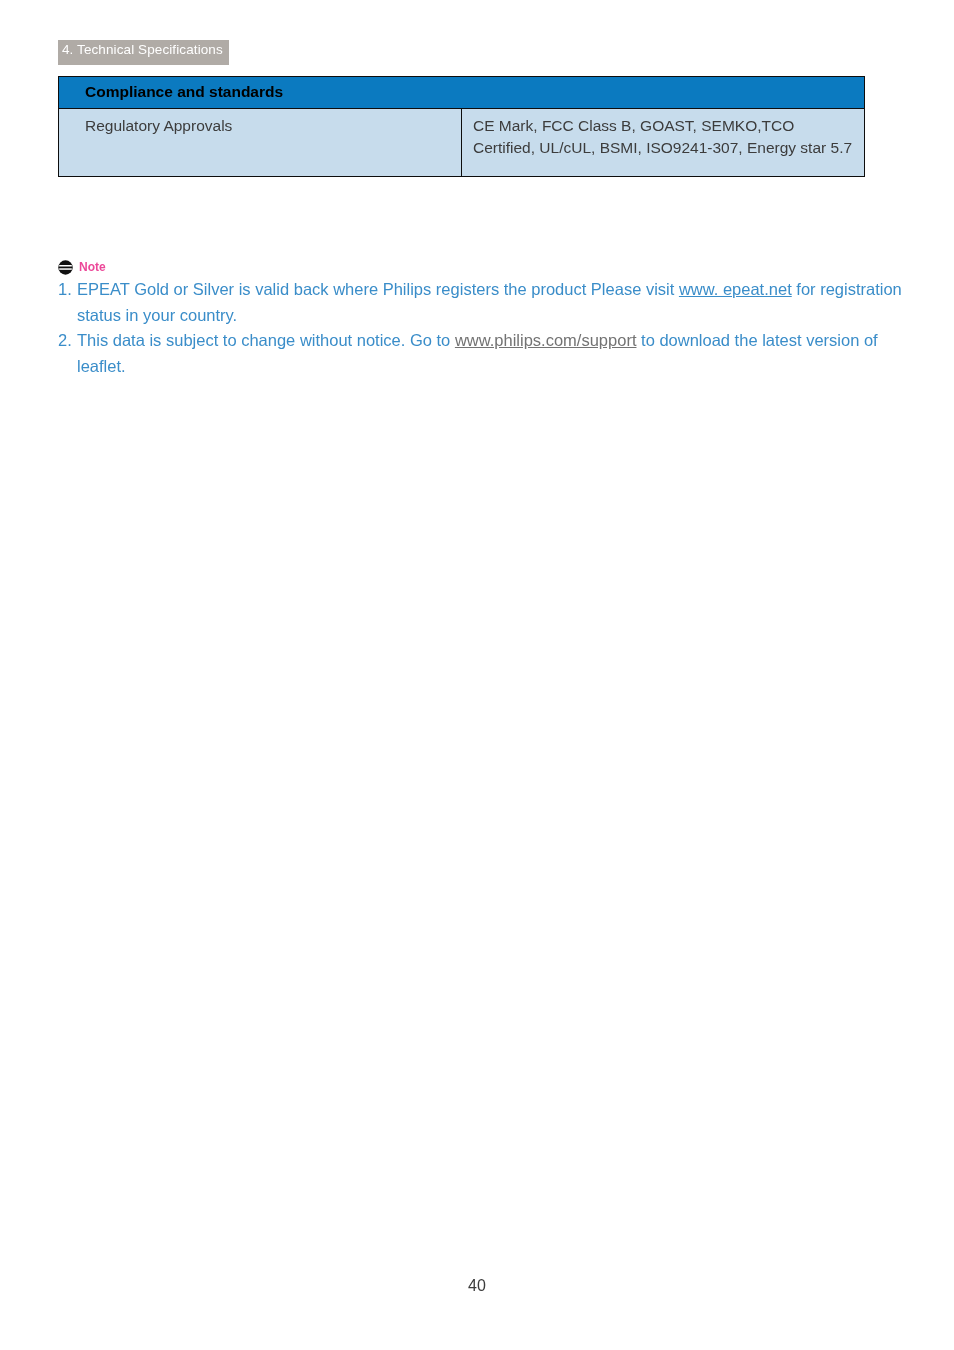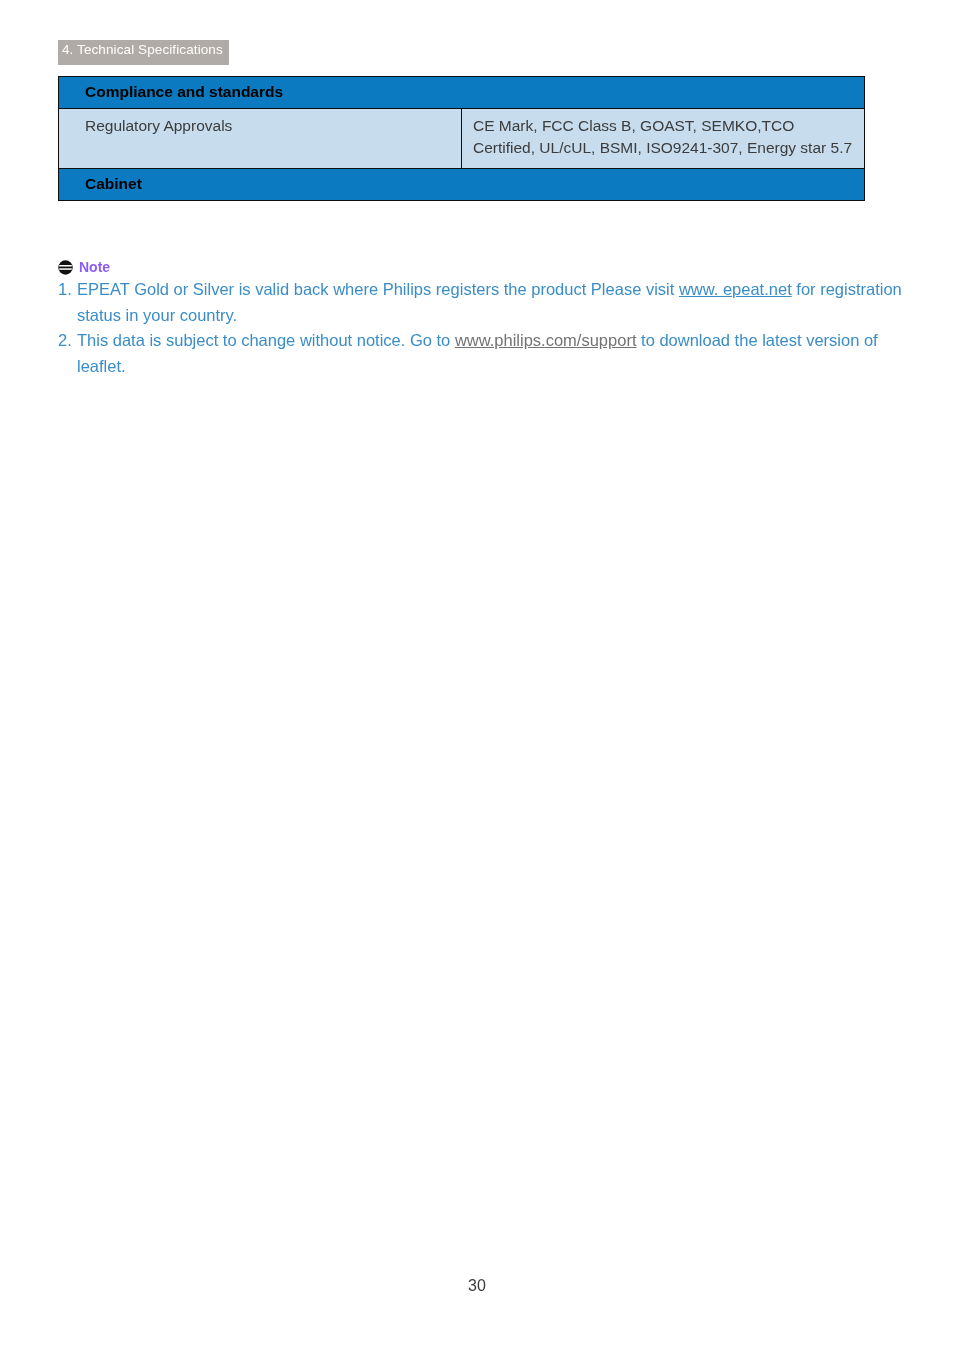--- a/index.html
+++ b/index.html
@@ -37,21 +37,21 @@
     position: absolute;
     left: 58px;
     top: 76px;
     width: 807px;
     border-collapse: collapse;
     table-layout: fixed;
   }
   .spec-table td {
     border: 1.5px solid #0d0d0d;
     vertical-align: top;
-    padding: 6px 10px 9px 26px;
+    padding: 6px 10px 17px 26px;
     font-size: 15.5px;
     line-height: 22px;
     color: #3c3c3c;
     background: #c7dcec;
   }
   .spec-table tr.section-row td {
     background: #0b7ac0;
     color: #000000;
     font-weight: bold;
     font-size: 15.5px;
@@ -79,23 +79,23 @@
     gap: 6px;
     margin-bottom: 1px;
   }
   .note-icon {
     width: 15px;
     height: 15px;
     flex: 0 0 15px;
     display: block;
   }
   .note-title {
-    color: #8b5cf6;
+    color: #ec4899;
     font-weight: bold;
-    font-size: 14px;
+    font-size: 12px;
     line-height: 18px;
   }
   .note-list {
     margin: 0;
     padding: 0;
     list-style: none;
   }
   .note-item {
     display: flex;
     color: #3a8dc9;
@@ -132,23 +132,20 @@
 
 <table class="spec-table">
   <tbody>
     <tr class="section-row">
       <td colspan="2">Compliance and standards</td>
     </tr>
     <tr>
       <td class="label-cell">Regulatory Approvals</td>
       <td class="value-cell">CE Mark, FCC Class B, GOAST, SEMKO,TCO Certified, UL/cUL, BSMI, ISO9241-307, Energy star 5.7</td>
     </tr>
-    <tr class="section-row">
-      <td colspan="2">Cabinet</td>
-    </tr>
   </tbody>
 </table>
 
 <div class="note-block">
   <div class="note-head">
     <span class="note-icon">
       <svg width="15" height="15" viewBox="0 0 15 15" aria-hidden="true">
         <circle cx="7.5" cy="7.5" r="7.2" fill="#111111"></circle>
         <rect x="1.2" y="5.0" width="12.6" height="1.5" fill="#ffffff"></rect>
         <rect x="1.2" y="8.3" width="12.6" height="1.5" fill="#ffffff"></rect>
@@ -163,13 +160,13 @@
       <span class="note-text"><span>EPEAT Gold or Silver is valid back where Philips registers the product Please visit </span><a class="lnk" href="#" style="color:#3a8dc9;">www. epeat.net</a><span> for registration status in your country.</span></span>
     </div>
 
     <div class="note-item">
       <span class="note-num">2.</span>
       <span class="note-text"><span>This data is subject to change without notice. Go to </span><a class="lnk" href="#" style="color:#737373;">www.philips.com/support</a><span> to download the latest version of leaflet.</span></span>
     </div>
   </div>
 </div>
 
-<div class="page-number">30</div>
+<div class="page-number">40</div>
 
 </body></html>

